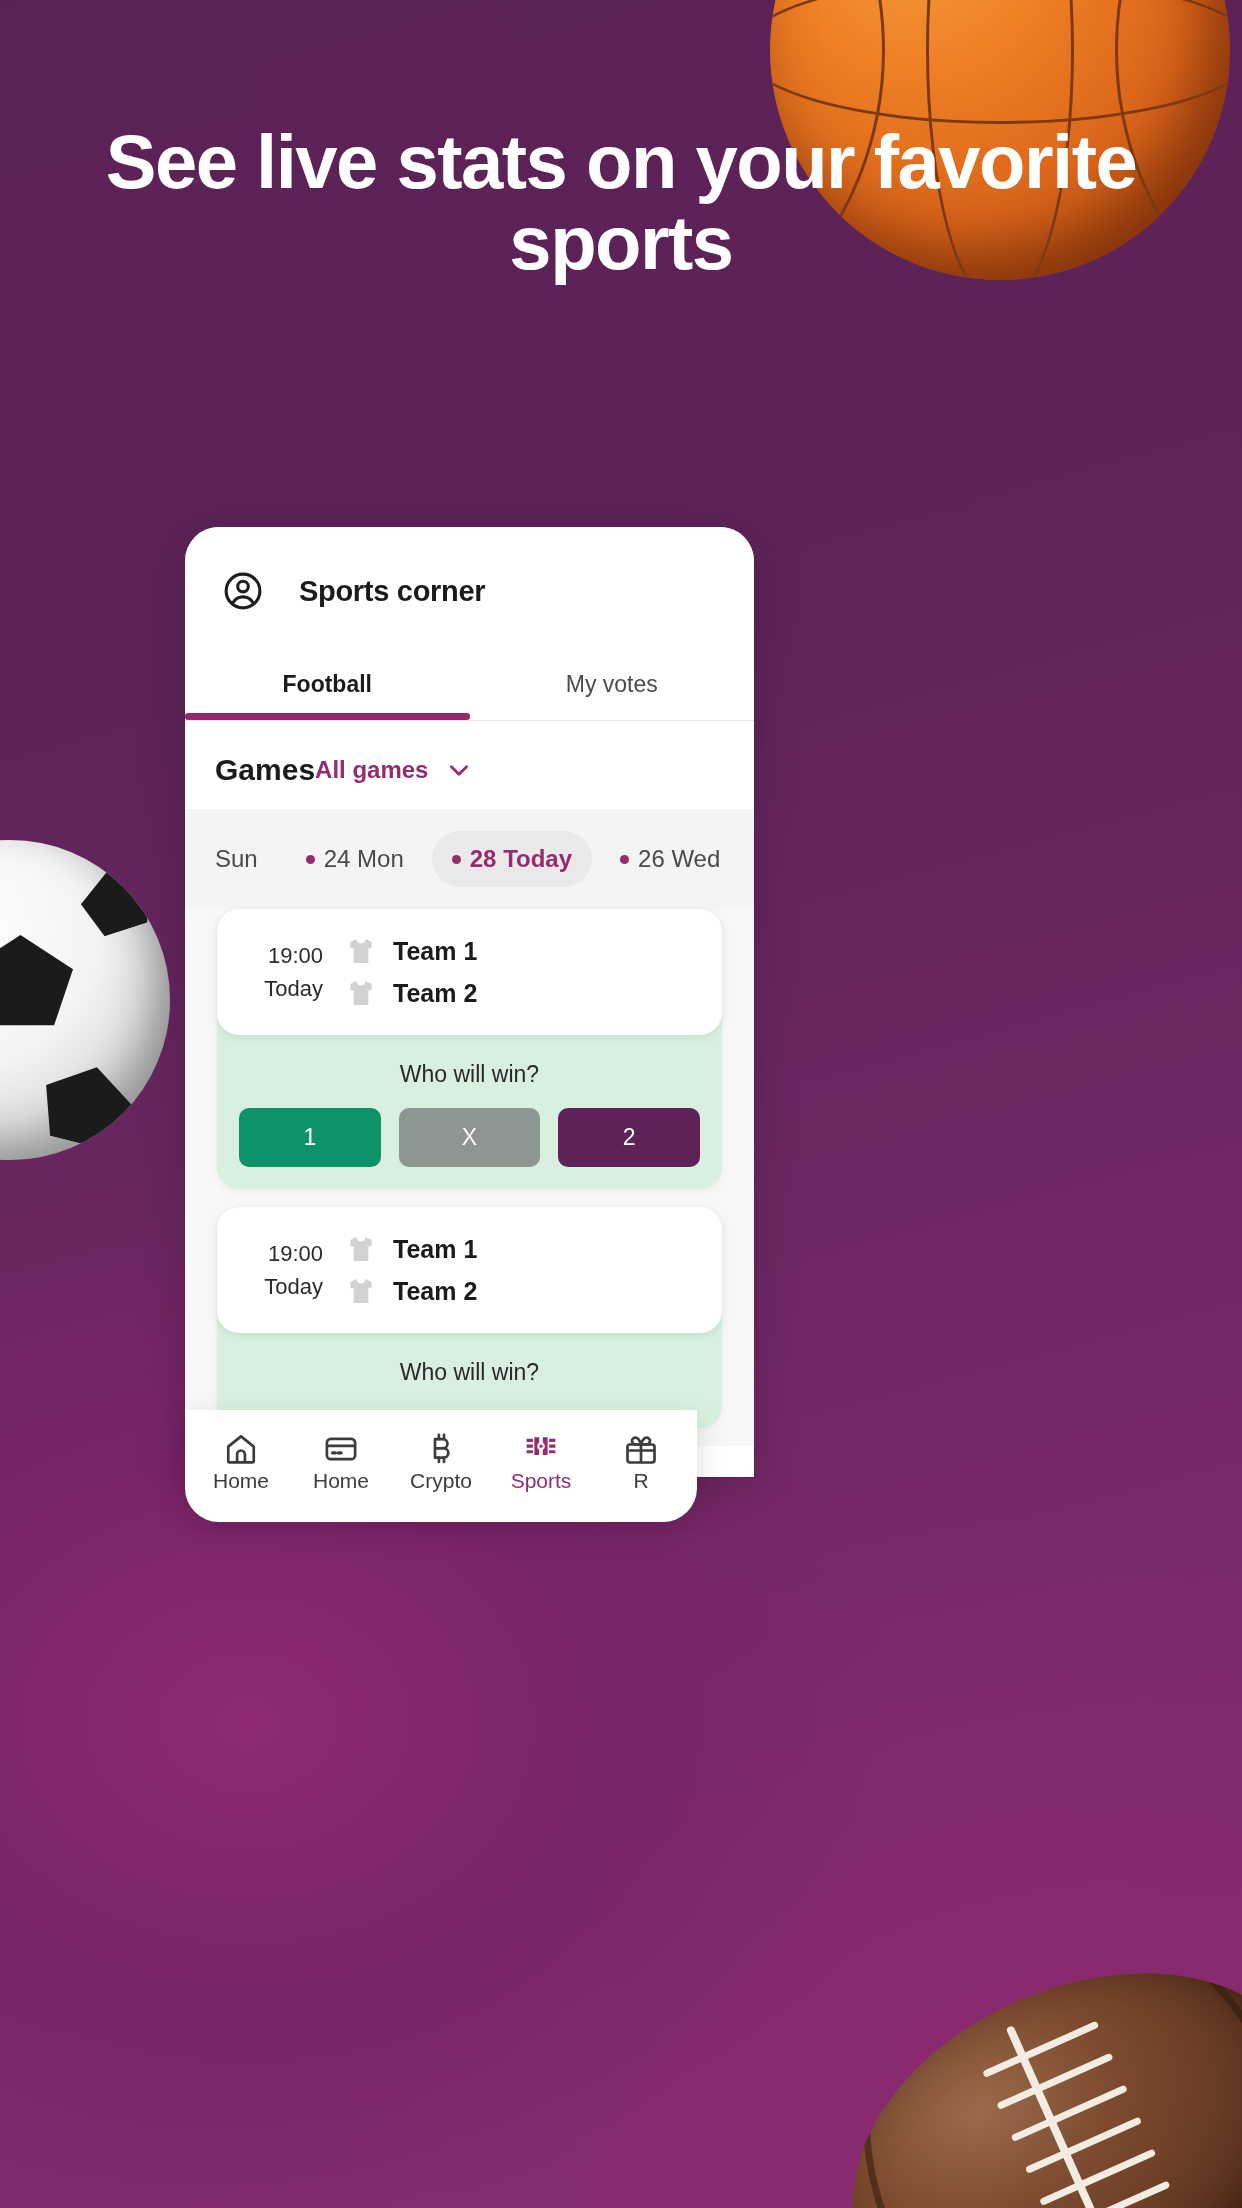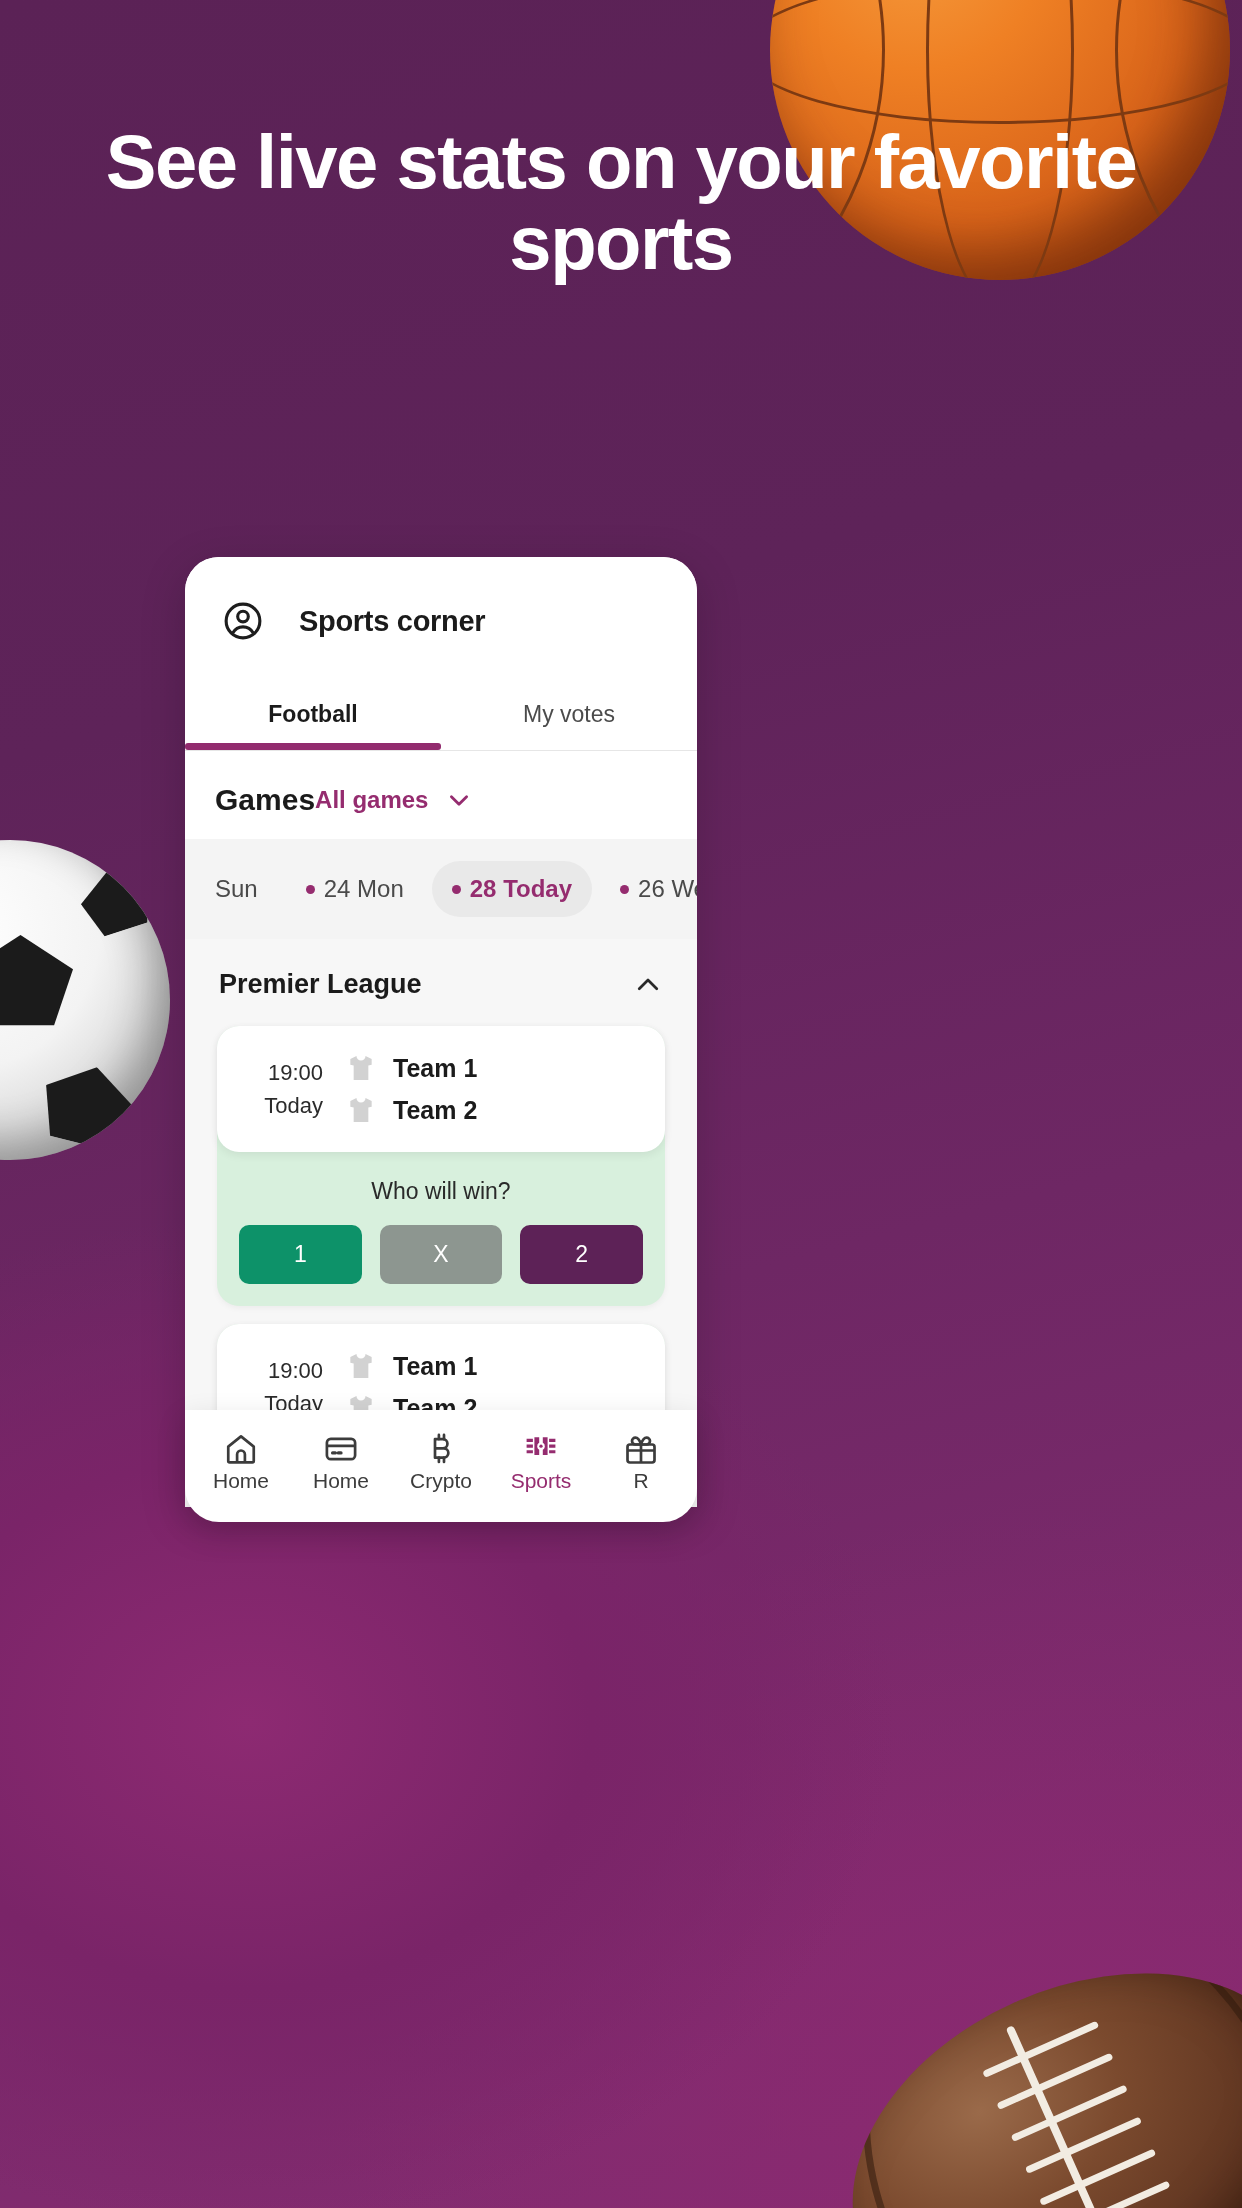--- a/index.html
+++ b/index.html
@@ -70,22 +70,22 @@
   .headline {
     position: absolute; top: 122px; left: 0; right: 0;
     text-align: center; color: #fff;
     font-size: 76px; font-weight: 700; line-height: 1.06;
     letter-spacing: -1.5px;
     padding: 0 80px;
   }
 
   
   #phone {
-    position: absolute; left: 185px; top: 557px;
-    width: 512px; height: 950px;
+    position: absolute; left: 185px; top: 527px;
+    width: 569px; height: 950px;
     background: #ffffff;
     border-radius: 34px 34px 0 0;
     overflow: hidden;
     box-shadow: 0 12px 46px rgba(0,0,0,.18);
   }
 
   .app-header {
     height: 128px; display: flex; align-items: center; gap: 34px;
     padding: 0 36px;
     background: #fff;
@@ -272,28 +272,20 @@
         <span class="dot"></span>
         <span>28 Today</span>
       </span>
       <span class="date-chip">
         <span class="dot"></span>
         <span>26 Wed</span>
       </span>
 
     </div>
 
-    <div class="league-row">
-      <span class="league-name">Premier League</span>
-      <span class="chev">
-        <svg viewBox="0 0 24 24" fill="none" stroke="currentColor" stroke-width="2.2" stroke-linecap="round" stroke-linejoin="round">
-            <polyline points="5,15 12,8 19,15"></polyline>
-          </svg>
-      </span>
-    </div>
 
     <div class="match-block">
       <div class="vote-wrap">
         <div class="match-card">
           <div class="match-time">
             <div>19:00</div>
             <div>Today</div>
           </div>
           <div class="teams">
             <div class="team-row">

